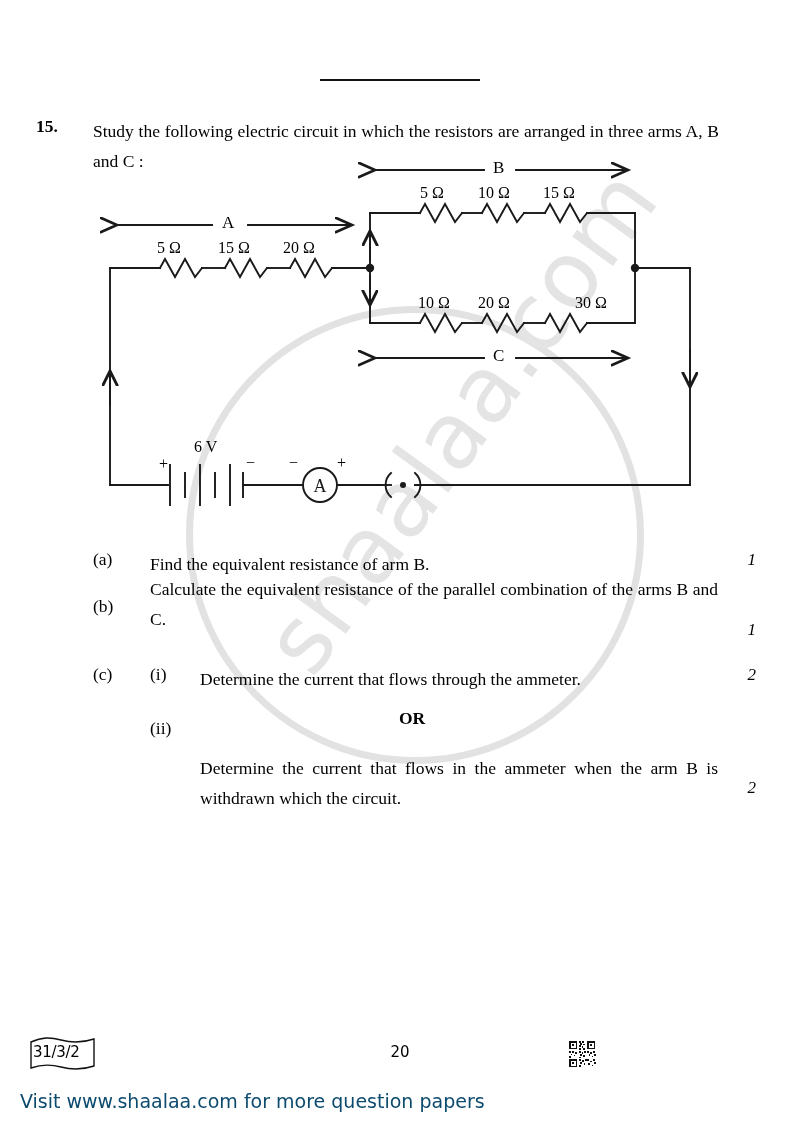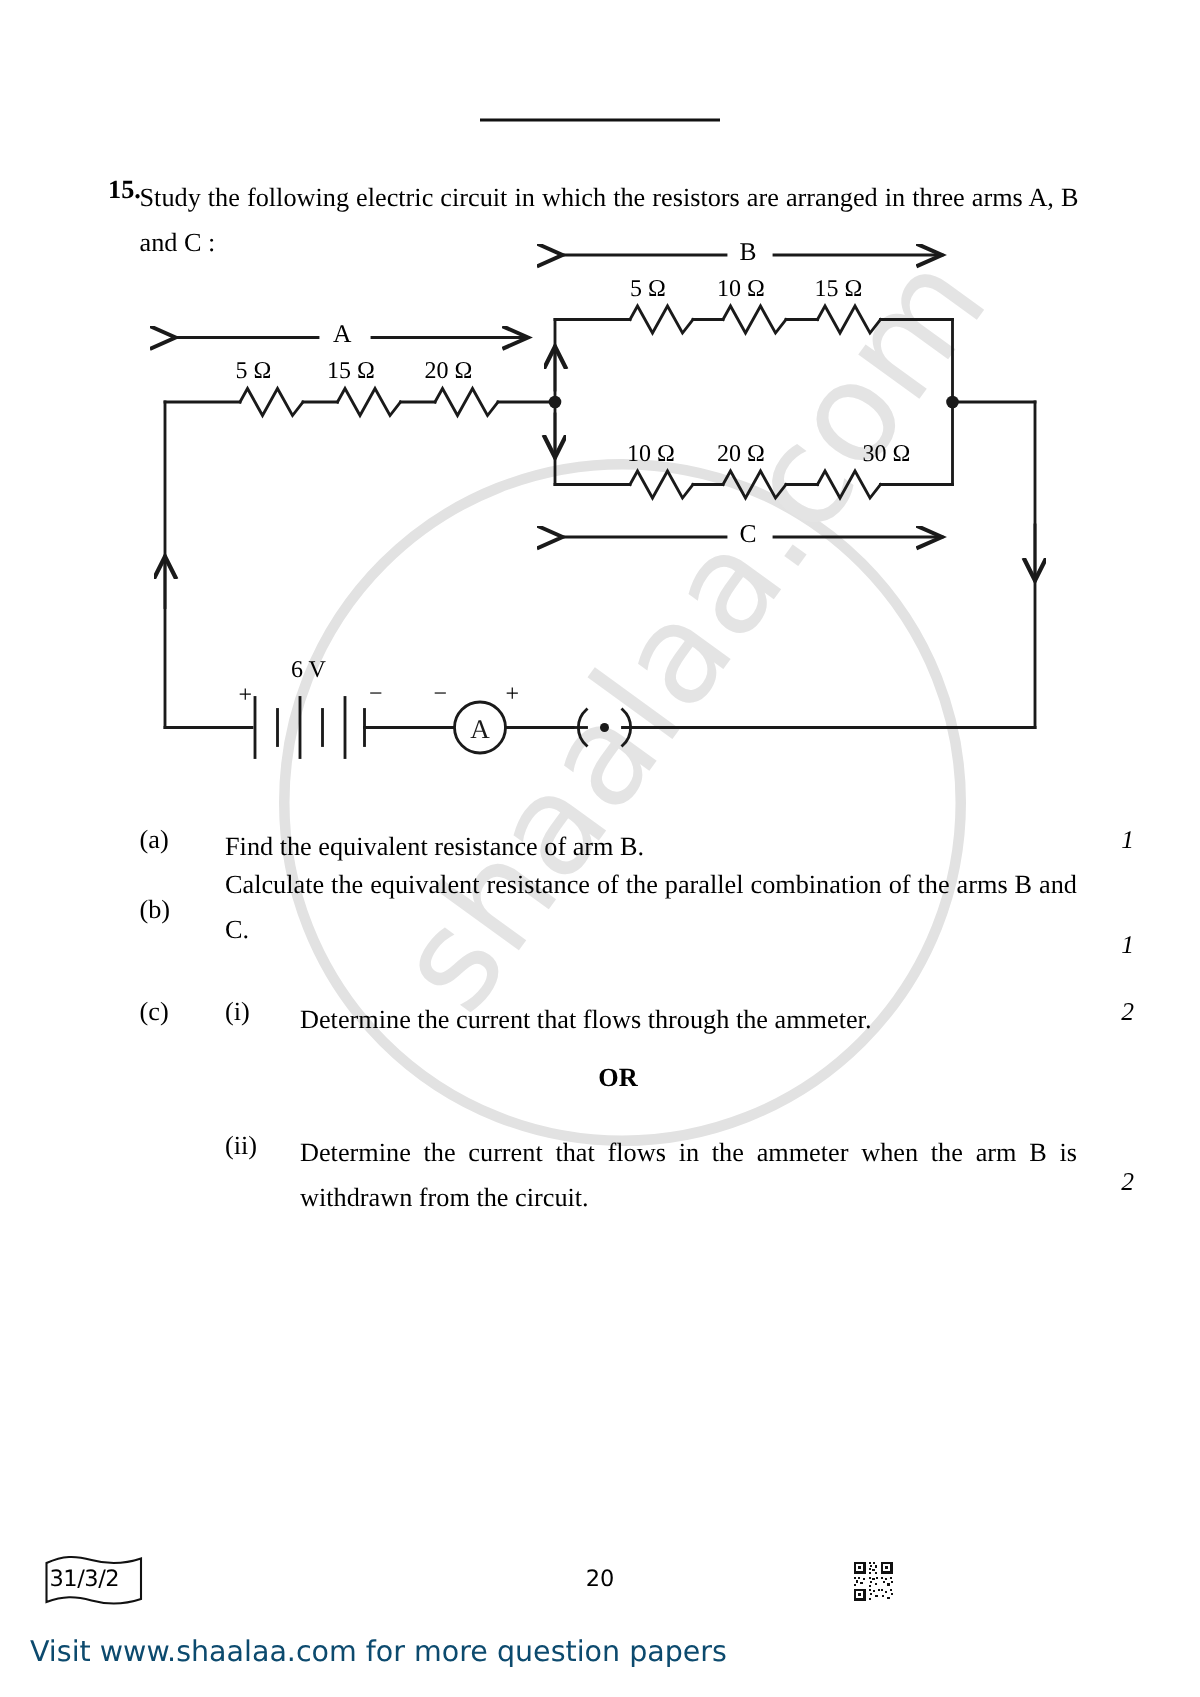--- a/index.html
+++ b/index.html
@@ -59,21 +59,20 @@
     border-top: 2px solid #111;
   }
 
   
   .q-num {
     position: absolute;
     left: 36px;
     top: 116px;
     font-size: 17.5px;
     font-weight: bold;
-    margin-left: 36px;
   }
   .q-stem {
     position: absolute;
     left: 93px;
     top: 116px;
     width: 626px;
     font-size: 17.5px;
     line-height: 30px;
     text-align: justify;
     text-justify: inter-word;
@@ -288,22 +287,22 @@
     <div class="sub" style="left:150px;top:574px;width:568px;text-align:justify;">Calculate the equivalent resistance of the parallel combination of the arms B and C.</div>
     <div class="marks" style="top:620px;">1</div>
 
     <div class="sub-label" style="left:93px;top:664px;">(c)</div>
     <div class="sub-roman" style="left:150px;top:664px;">(i)</div>
     <div class="sub" style="left:200px;top:664px;width:500px;">Determine the current that flows through the ammeter.</div>
     <div class="marks" style="top:665px;">2</div>
 
     <div class="or-word" style="top:708px;">OR</div>
 
-    <div class="sub-roman" style="left:150px;top:753px;text-align:right;">(ii)</div>
-    <div class="sub" style="left:200px;top:753px;width:518px;text-align:justify;">Determine the current that flows in the ammeter when the arm B is withdrawn from the circuit.</div>
+    <div class="sub-roman" style="left:150px;top:718px;text-align:right;">(ii)</div>
+    <div class="sub" style="left:200px;top:753px;width:518px;text-align:justify;">Determine the current that flows in the ammeter when the arm B is withdrawn which the circuit.</div>
     <div class="marks" style="top:778px;">2</div>
 
     <div class="code-banner">
       <svg width="70" height="36" viewBox="0 0 70 36" xmlns="http://www.w3.org/2000/svg">
         <path d="M3,6 C14,1 22,1 33,4 C44,7 54,7 66,3 L66,30 C54,34 44,34 33,31 C22,28 14,28 3,32 Z" fill="none" stroke="#111" stroke-width="1.4"></path>
       </svg>
     </div>
     <div class="code-text">31/3/2</div>
 
     <div class="page-no">20</div>

